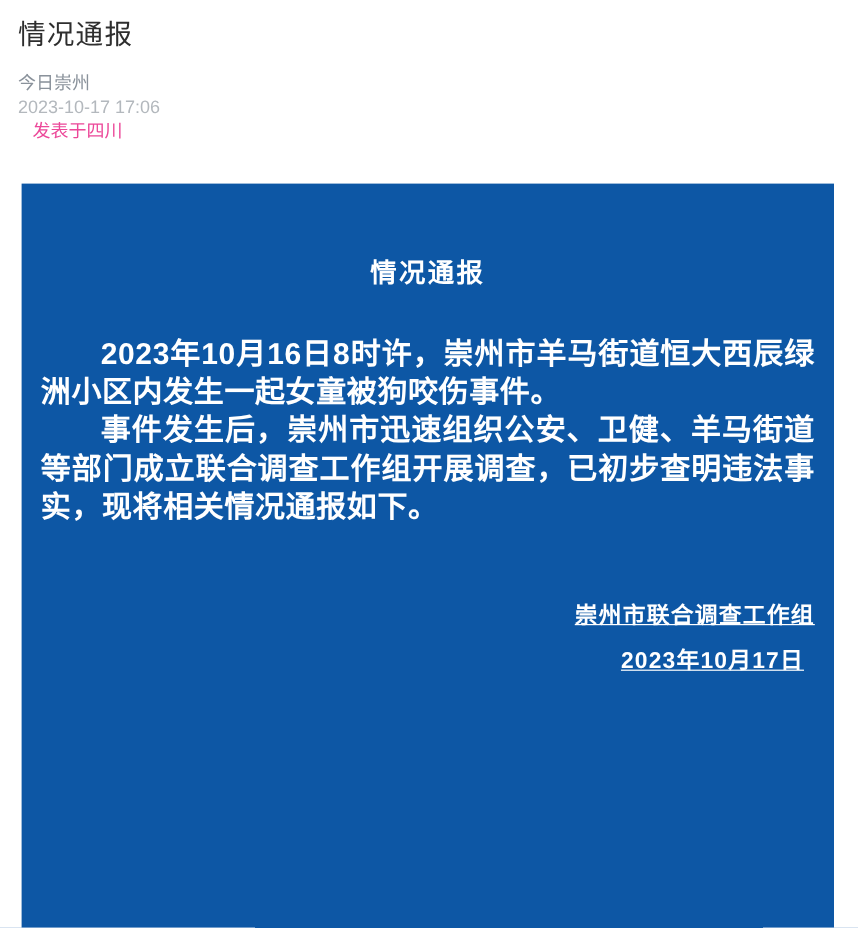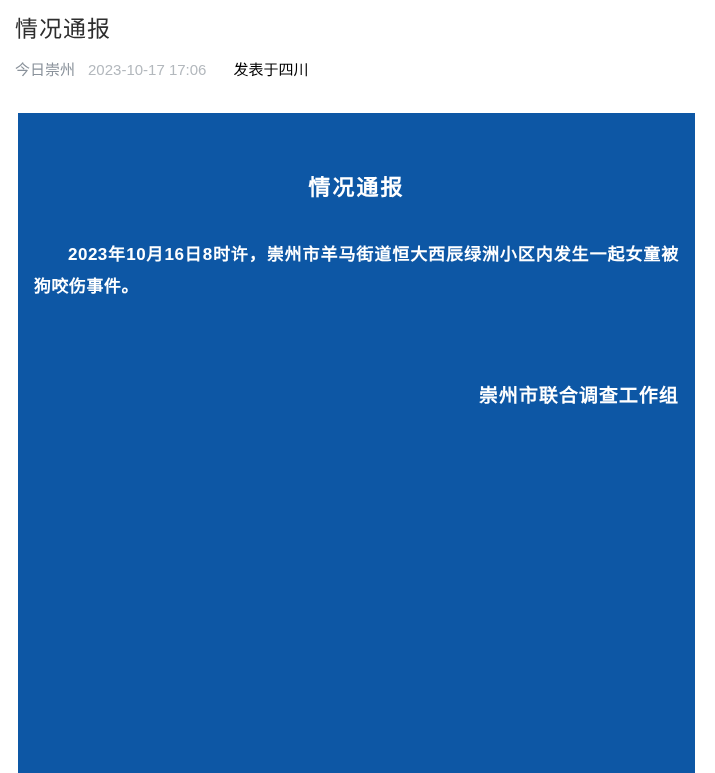--- a/index.html
+++ b/index.html
@@ -19,66 +19,69 @@
     color: #2e2e2e;
     letter-spacing: 1px;
     line-height: 30px;
   }
   .meta-row {
     margin-top: 16px;
     font-size: 15px;
     line-height: 20px;
     display: flex;
     align-items: flex-start;
+    flex-direction: column;
   }
   .account-name {
     color: #8a929b;
     margin-right: 13px;
     cursor: pointer;
   }
   .publish-time {
     color: #b3b8bd;
     margin-right: 27px;
   }
   .publish-location {
-    color: #000000;
+    color: #ec4899;
+    margin-left: 12px;
   }
   .notice-box {
     margin: 33px 20px 0 18px;
     width: 677px;
     height: 665px;
     background: #0d57a5;
     padding: 60px 16px 0 16px;
     color: #ffffff;
   }
   .notice-title {
     text-align: center;
     font-size: 22px;
     font-weight: 700;
     letter-spacing: 2px;
     line-height: 30px;
   }
   .notice-body {
     margin-top: 36px;
-    font-size: 17px;
+    font-size: 25px;
     font-weight: 700;
     line-height: 32px;
     text-align: justify;
     letter-spacing: 0.5px;
   }
   .notice-body p {
     text-indent: 2em;
   }
   .signature-block {
-    margin-top: 74px;
+    margin-top: 56px;
     text-align: right;
     font-size: 19px;
     font-weight: 700;
     line-height: 38px;
     letter-spacing: 1px;
+    text-decoration: underline;
   }
   .signature-date {
     padding-right: 9px;
   }
 </style>
 </head>
 <body>
 
 <div class="article-header">
   <h1 class="page-title">情况通报</h1>
@@ -86,17 +89,19 @@
     <span class="account-name">今日崇州</span>
     <span class="publish-time">2023-10-17 17:06</span>
     <span class="publish-location">发表于四川</span>
   </div>
 </div>
 
 <div class="notice-box">
   <div class="notice-title">情况通报</div>
   <div class="notice-body">
     <p>2023年10月16日8时许，崇州市羊马街道恒大西辰绿洲小区内发生一起女童被狗咬伤事件。</p>
+    <p>事件发生后，崇州市迅速组织公安、卫健、羊马街道等部门成立联合调查工作组开展调查，已初步查明违法事实，现将相关情况通报如下。</p>
   </div>
   <div class="signature-block">
     <div class="signature-org">崇州市联合调查工作组</div>
+    <div class="signature-date">2023年10月17日</div>
   </div>
 </div>
 
 </body></html>

